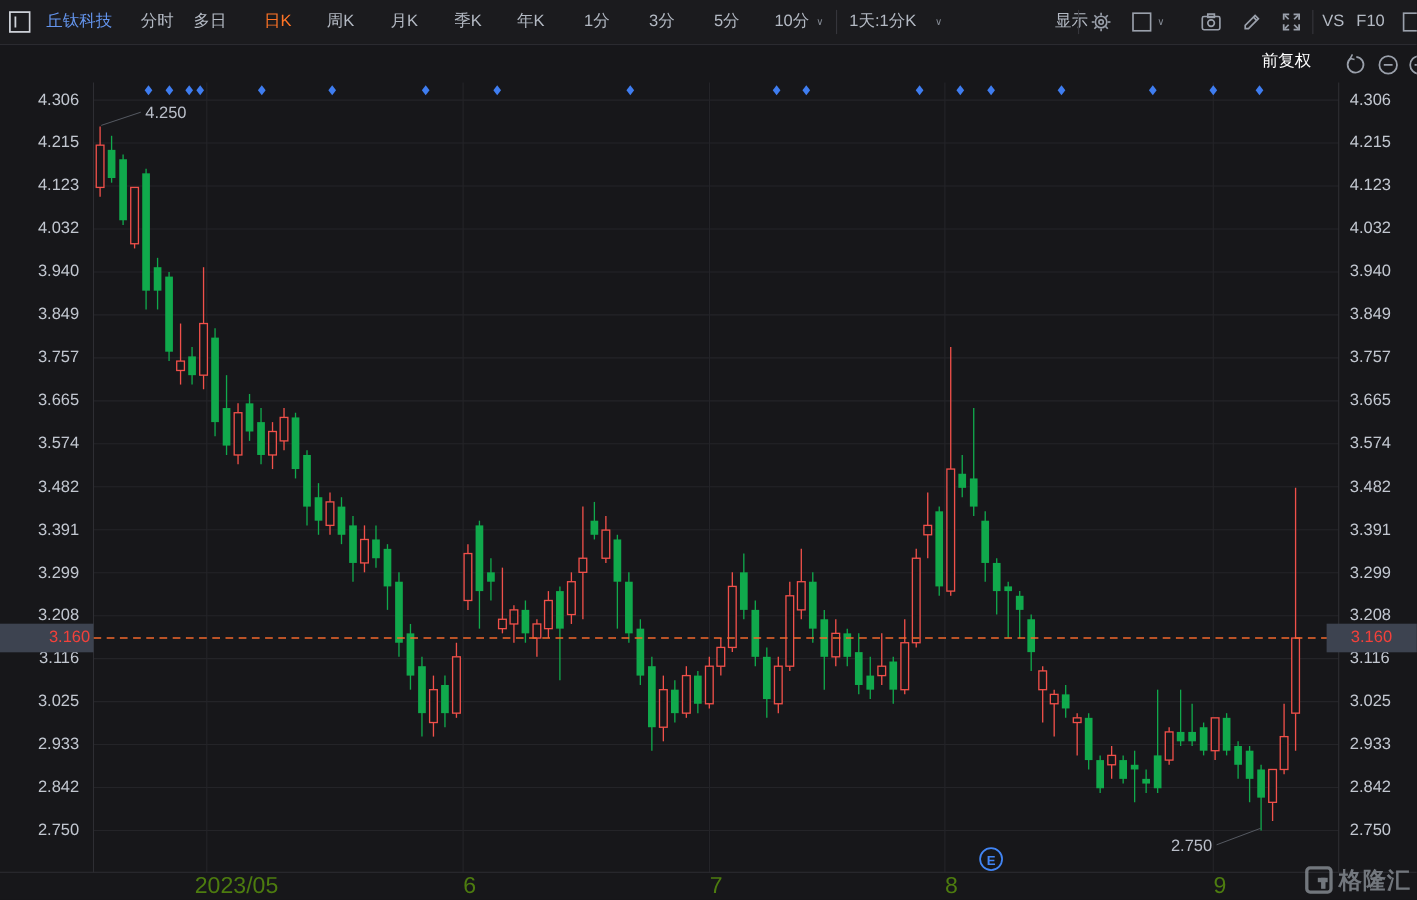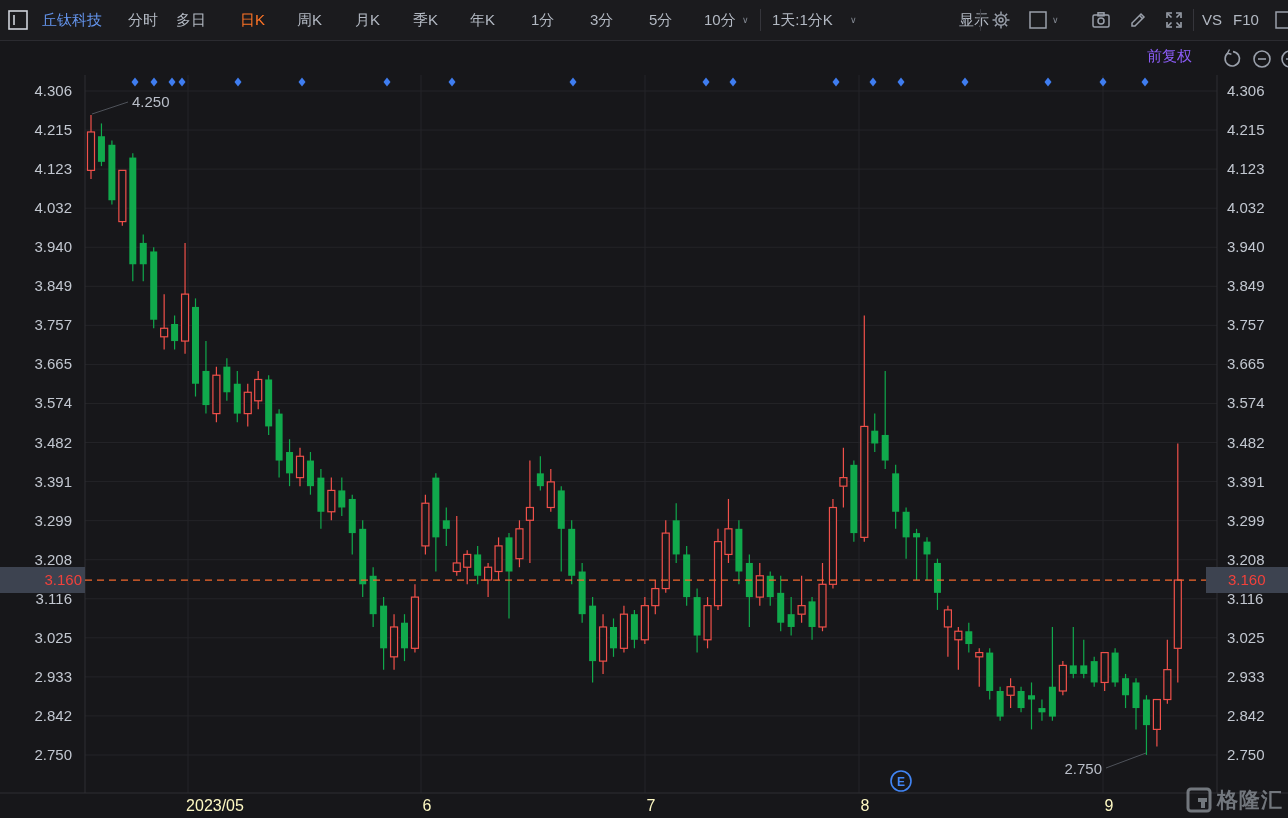--- a/index.html
+++ b/index.html
@@ -7,30 +7,30 @@
        font-family:"Liberation Sans","DejaVu Sans",sans-serif;-webkit-font-smoothing:antialiased;}
   #toolbar{position:absolute;left:0;top:0;width:1288px;height:40px;background:#1b1b1e;border-bottom:1px solid #2b2b30;}
   .tb-item{position:absolute;top:0;height:40px;line-height:40px;font-size:15px;color:#b3b9c3;cursor:pointer;white-space:nowrap;}
   .tb-item.brand{color:#6495ee;}
   .tb-item.active{color:#ff7426;}
   .chev{position:absolute;top:0;height:40px;line-height:40px;font-size:9px;color:#848a94;}
   .sep{position:absolute;top:9px;width:1px;height:22px;background:#35353b;}
   .icon{position:absolute;top:10px;width:20px;height:20px;cursor:pointer;}
   .icon svg{display:block;}
   #row2{position:absolute;left:0;top:41px;width:1288px;height:34px;}
-  #adjust-label{position:absolute;left:1147px;top:0;height:34px;line-height:30px;font-size:15px;color:#8b5cf6;cursor:pointer;}
+  #adjust-label{position:absolute;left:1147px;top:0;height:34px;line-height:30px;font-size:15px;color:#ffffff;cursor:pointer;}
   .r2icon{position:absolute;top:7px;width:22px;height:22px;cursor:pointer;}
   #chart-svg{position:absolute;left:0;top:0;width:1288px;height:818px;}
   .axis-label{position:absolute;height:18px;line-height:18px;font-size:15px;color:#c2c7d0;}
   #left-axis .axis-label{width:72px;text-align:right;}
   #right-axis .axis-label{left:1227px;text-align:left;width:60px;}
   .price-tag{position:absolute;height:26px;line-height:26px;font-size:15px;color:#f2413b;background:#3d4350;z-index:5;}
   #price-tag-left{left:0;width:82px;text-align:right;padding-right:3px;}
   #price-tag-right{left:1206px;width:82px;text-align:left;padding-left:22px;}
-  .month-label{position:absolute;top:797px;height:18px;line-height:18px;font-size:16px;color:#fef9c3;transform:translateX(-50%);}
+  .month-label{position:absolute;top:797px;height:18px;line-height:18px;font-size:21px;color:#4d7c0f;transform:translateX(-50%);}
   #watermark{position:absolute;right:5px;bottom:4px;display:flex;align-items:center;opacity:.85;}
   #watermark .wm-text{font-size:21px;font-weight:bold;color:#83888f;letter-spacing:1px;margin-left:5px;}
 </style>
 </head>
 <body>
 
 <svg id="chart-svg" viewBox="0 0 1288 818">
     <line x1="85" x2="1217" y1="91" y2="91" stroke="#242428" stroke-width="1"></line>
     <line x1="85" x2="1217" y1="130.05882352941177" y2="130.05882352941177" stroke="#242428" stroke-width="1"></line>
     <line x1="85" x2="1217" y1="169.11764705882354" y2="169.11764705882354" stroke="#242428" stroke-width="1"></line>

